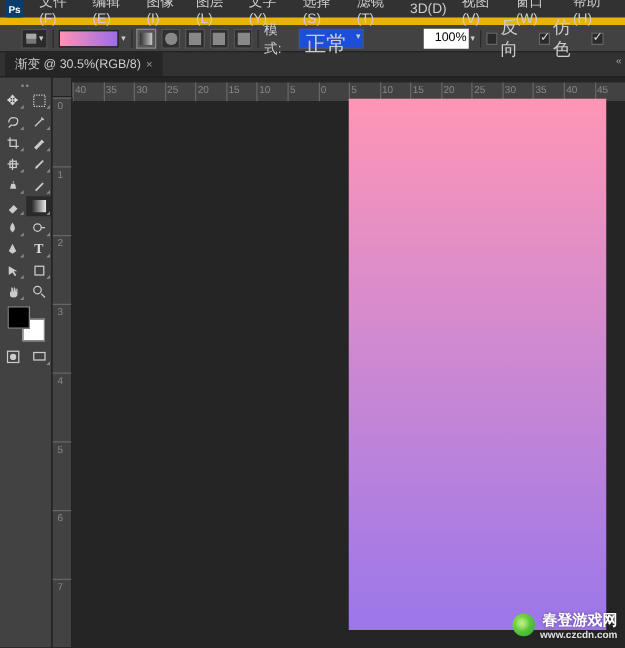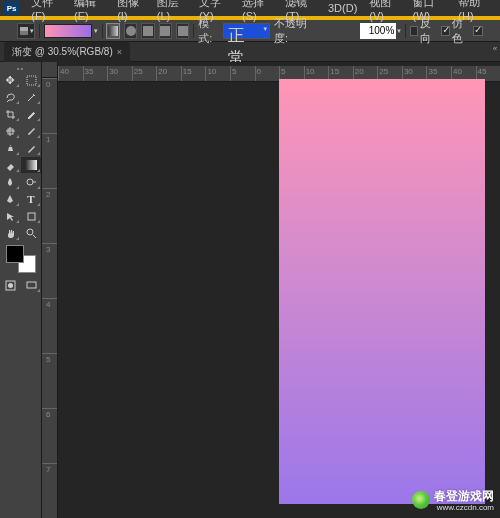--- a/index.html
+++ b/index.html
@@ -1,41 +1,41 @@
 <!DOCTYPE html>
 <html><head>
 <meta charset="utf-8">
 <style>
 * { margin: 0; padding: 0; box-sizing: border-box; user-select: none; }
 body { width: 500px; height: 518px; background: #252525; font-family: "Microsoft YaHei", Arial, sans-serif; font-size: 10px; color: #ccc; overflow: hidden; position: relative; }
 
-.menubar { height: 20px; background: #323232; display: flex; align-items: center; padding: 0 4px; border-bottom: 4px solid #eab308; }
+.menubar { height: 20px; background: #323232; display: flex; align-items: center; padding: 0 4px; border-bottom: 6px solid #eab308; }
 .menubar .logo { width: 18px; height: 14px; background: #0a3d6b; color: #fff; font-size: 8px; font-weight: bold; display: flex; align-items: center; justify-content: center; border-radius: 2px; margin-right: 6px; }
 .menubar .menu-item { padding: 2px 6px; font-size: 11px; cursor: default; }
 
 .optbar { height: 22px; background: #424242; display: flex; align-items: center; padding: 0 17px; border-bottom: 1px solid #1a1a1a; gap: 4px; }
 .tool-preset { width: 22px; height: 16px; background: #2a2a2a; border: 1px solid #555; display: inline-flex; align-items: center; justify-content: center; }
 .tool-preset::after { content: "▾"; font-size: 7px; margin-left: 1px; }
 .grad-preview { width: 48px; height: 14px; background: linear-gradient(90deg, #ff92b4, #9b6ee6); border: 1px solid #222; }
 .grad-preview-wrap { display: flex; align-items: center; }
 .grad-preview-wrap::after { content: "▾"; font-size: 7px; margin-left: 2px; }
 .icon-btn { width: 16px; height: 16px; background: #2f2f2f; border: 1px solid #555; display: inline-flex; align-items: center; justify-content: center; }
 .icon-btn.active { background: #555; border-color: #888; }
 .sep { width: 1px; height: 14px; background: #2a2a2a; }
 .lbl { font-size: 11px; }
 .sel { height: 16px; background: #1d4ed8; border: 1px solid #555; padding: 0 12px 0 4px; font-size: 17px; color: #ccc; position: relative; }
 .sel::after { content: "▾"; position: absolute; right: 2px; top: 1px; font-size: 7px; }
 .numfield { width: 36px; height: 16px; background: #fff; color: #000; font-size: 10px; padding: 0 2px; display: flex; align-items: center; justify-content: flex-end; }
 .numfield-wrap { display: flex; align-items: center; margin-left: 44px; }
 .numfield-wrap::after { content: "▾"; font-size: 7px; margin-left: 1px; }
-.chk { display: flex; align-items: center; gap: 2px; font-size: 11px; }
+.chk { display: flex; align-items: center; gap: 2px; font-size: 14px; }
 .chk-box { width: 10px; height: 10px; background: #2a2a2a; border: 1px solid #666; position: relative; }
 .chk-box.checked::after { content: "✓"; position: absolute; top: -3px; left: 0; font-size: 10px; color: #ddd; }
 
-.tabbar { height: 20px; background: #323232; display: flex; align-items: center; padding: 0 4px; border-bottom: 1px solid #1a1a1a; }
+.tabbar { height: 20px; background: #323232; display: flex; align-items: flex-end; padding: 0 4px; border-bottom: 1px solid #1a1a1a; }
 .doc-tab { background: #252525; padding: 3px 8px; font-size: 10px; color: #ccc; border-top-left-radius: 3px; border-top-right-radius: 3px; display: flex; align-items: center; gap: 4px; }
 .doc-tab .close { font-size: 9px; opacity: .7; }
 .panel-toggle { position: absolute; top: 41px; right: 0; width: 10px; height: 14px; display: flex; align-items: center; justify-content: center; font-size: 8px; color: #aaa; }
 
 .workspace { position: absolute; top: 62px; left: 0; right: 0; bottom: 0; display: flex; }
 
 .toolbox { width: 42px; background: #424242; border-right: 1px solid #1a1a1a; display: flex; flex-direction: column; align-items: center; padding-top: 2px; }
 .tool-grip { font-size: 8px; letter-spacing: 1px; color: #888; height: 8px; }
 .tool-grid { display: grid; grid-template-columns: 20px 20px; gap: 1px; }
 .tool { width: 20px; height: 16px; display: flex; align-items: center; justify-content: center; font-size: 11px; color: #ddd; position: relative; }
@@ -53,21 +53,21 @@
 .ruler-h .tick span { position: absolute; left: 1px; top: 1px; }
 .ruler-v { position: absolute; top: 16px; left: 0; bottom: 0; width: 16px; background: #424242; border-right: 1px solid #1a1a1a; font-size: 8px; color: #888; }
 .ruler-v .tick { height: 55px; border-top: 1px solid #666; position: relative; }
 .ruler-v .tick span { position: absolute; left: 4px; top: 1px; }
 .ruler-corner { position: absolute; top: 0; left: 0; width: 16px; height: 16px; background: #424242; border-right: 1px solid #1a1a1a; border-bottom: 1px solid #1a1a1a; }
 .artboard { position: absolute; top: 17px; left: 237px; width: 206px; height: 425px; background: linear-gradient(180deg, #ff96b5 0%, #d18acf 45%, #9b77ea 100%); }
 
 .watermark { position: absolute; right: 6px; bottom: 6px; display: flex; align-items: center; gap: 4px; font-size: 12px; font-weight: bold; color: #fff; text-shadow: 0 0 3px rgba(0,0,0,.4); text-align: right; }
 .wm-logo { width: 18px; height: 18px; border-radius: 50%; background: radial-gradient(circle at 30% 30%, #8be04e, #2aa92a); position: relative; }
 .wm-logo::after { content: ""; position: absolute; inset: 3px; border-radius: 50%; background: radial-gradient(circle at 40% 40%, #bff08a, transparent 60%); }
-.wm-sub { font-size: 8px; font-weight: normal; opacity: .85; display: block; margin-top: -2px; }
+.wm-sub { font-size: 8px; font-weight: bold; opacity: .85; display: block; margin-top: -2px; }
 </style>
 </head>
 <body>
 
 <div class="menubar">
   <div class="logo">Ps</div>
   <div class="menu-item">文件(F)</div>
   <div class="menu-item">编辑(E)</div>
   <div class="menu-item">图像(I)</div>
   <div class="menu-item">图层(L)</div>
@@ -119,21 +119,20 @@
       </svg>
     </div>
   <div class="icon-btn">
       <svg width="10" height="10">
         <rect width="10" height="10" fill="#888"></rect>
       </svg>
     </div>
   <div class="sep"></div>
   <span class="lbl">模式:</span>
   <div class="sel" style="width:54px">正常</div>
-  <span class="lbl">不透明度:</span>
   <div class="numfield-wrap">
       <div class="numfield">100%</div>
     </div>
   <div class="sep"></div>
   <label class="chk">
       <span class="chk-box"></span>
       <span>反向</span>
     </label>
   <label class="chk">
       <span class="chk-box checked"></span>

